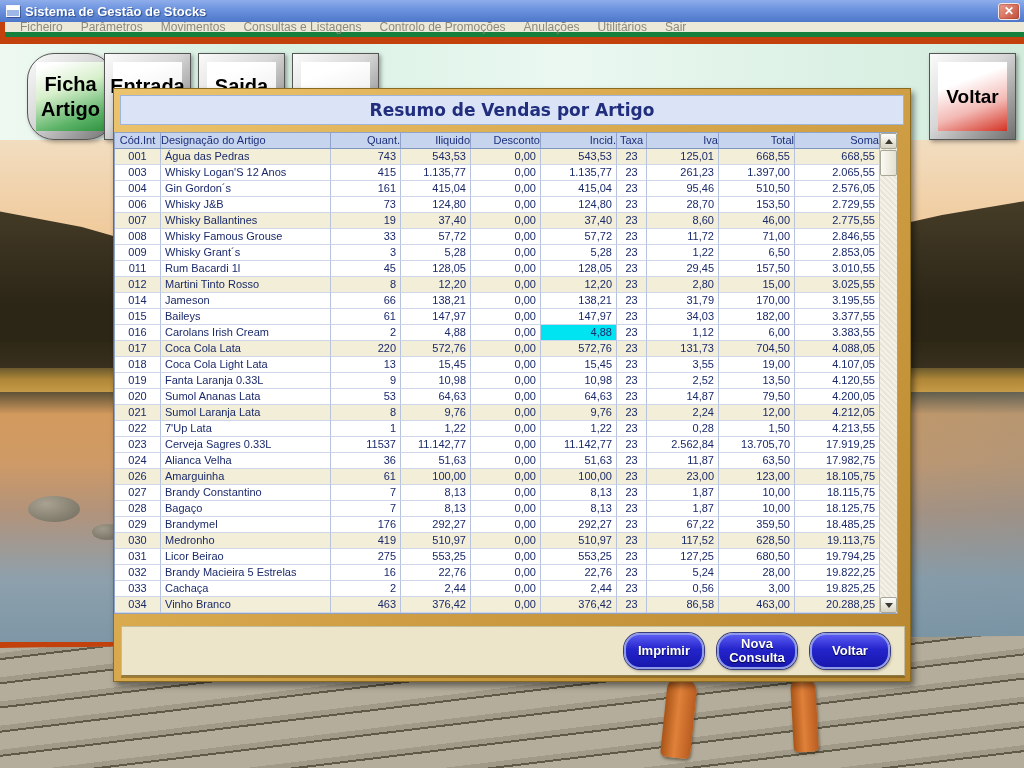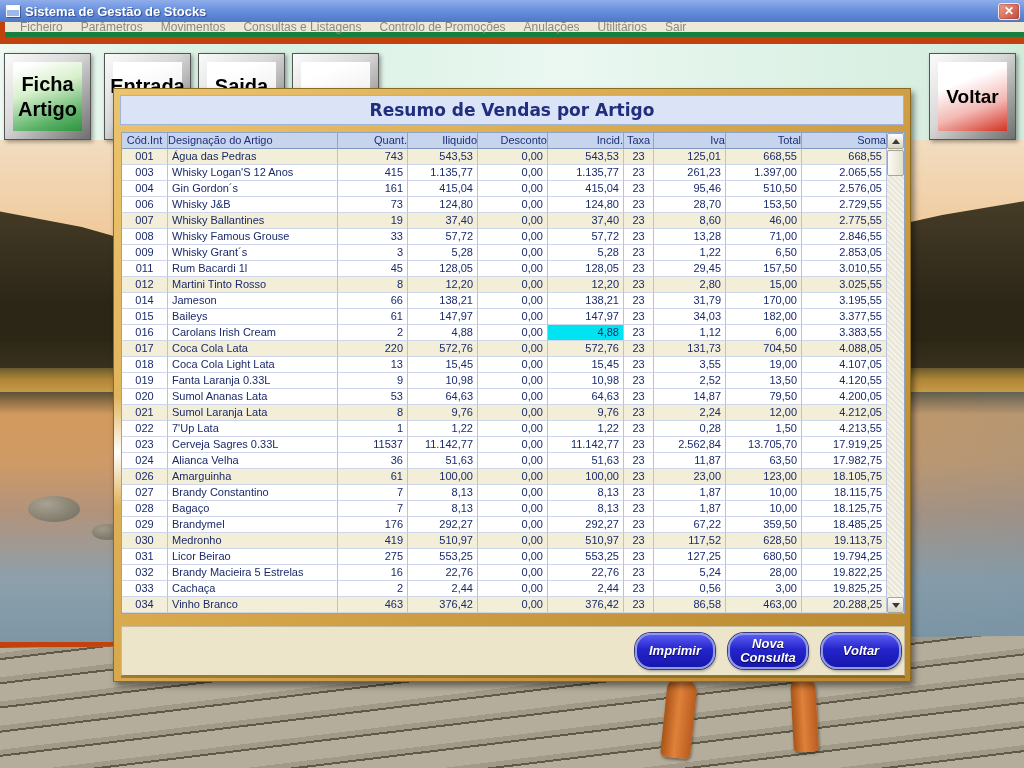--- a/index.html
+++ b/index.html
@@ -61,37 +61,37 @@
   
   .nav-btn { position:absolute; top:9px; width:87px; height:87px; padding:8px;
     background:linear-gradient(135deg,#fbfbfb 0%,#d7d7d7 45%,#6f6f6f 100%);
     border:1px solid #555; box-shadow:2px 2px 4px rgba(0,0,0,.35); }
   .nav-face { width:100%; height:100%; display:flex; align-items:center; justify-content:center;
     text-align:center; font-weight:bold; color:#000; font-size:20px; line-height:25px; }
   .face-green { background:linear-gradient(160deg,#ffffff 8%,#d8f0cc 40%,#5cb368 78%,#2f9340 100%); }
   .face-silver { background:linear-gradient(160deg,#ffffff 20%,#f2f2f2 55%,#c9c9c9 100%);
     align-items:flex-start; padding-top:12px; }
   .face-red { background:linear-gradient(160deg,#ffffff 30%,#f3b9b4 65%,#d33324 100%); font-size:19px; }
-  #btn-ficha { left:4px; }
+  #btn-ficha { left:27px;border-radius:27px; }
   #btn-entrada { left:104px; }
   #btn-saida { left:198px; }
   #btn-blank { left:292px; }
   #btn-voltar-top { left:929px; }
 
   
   .dialog { position:absolute; left:113px; top:44px; width:798px; height:594px;
     background:linear-gradient(135deg,#ecc46e 0%,#d9a94e 40%,#b8862e 100%);
     border:1px solid #8a6a20; box-shadow:3px 4px 6px rgba(0,0,0,.45); }
   .dialog::before { content:""; position:absolute; left:0; top:52%; width:7px; height:110px;
     background:linear-gradient(180deg,rgba(255,255,255,0),#fff 50%,rgba(255,255,255,0)); }
   .dlg-title { position:absolute; left:6px; top:6px; width:784px; height:30px;
     background:#dbe4f7; border:1px solid #9fb4d8; display:flex; align-items:center; justify-content:center;
     color:#202e7d; font-weight:bold; font-size:17px; font-family:"DejaVu Sans",sans-serif; }
 
-  .table-wrap { position:absolute; left:7px; top:43px; width:784px; height:482px;
+  .table-wrap { position:absolute; left:0; top:43px; width:784px; height:482px;
     background:#ffffff; border:1px solid #8fa3c8; }
   .grid { position:absolute; left:0; top:0; width:765px; }
   .hrow, .grow { display:grid; grid-template-columns:46px 170px 70px 70px 70px 76px 30px 72px 76px 85px; }
   .hcell { height:16px; background:#c6d4ee; color:#1c2f7c; font-size:11px; line-height:15px;
     text-align:center; border-right:1px solid #8fa3c8; border-bottom:1px solid #7f96c0;
     overflow:hidden; white-space:nowrap; }
   .cell { height:16px; font-size:11px; line-height:15px; color:#1b2a6b; padding:0 4px;
     border-right:1px solid #b7c3dc; border-bottom:1px solid #cdd6ea; overflow:hidden; white-space:nowrap;
     background:#fff; }
   .grow.band .cell { background:#f2eed8; }
@@ -111,21 +111,21 @@
     border-bottom:5px solid #3a3a30; }
   .tri-down { width:0; height:0; border-left:4px solid transparent; border-right:4px solid transparent;
     border-top:5px solid #3a3a30; }
   .sthumb { position:absolute; left:0; top:17px; width:17px; height:26px;
     background:linear-gradient(90deg,#fbfaf4,#e4e0d0); border:1px solid #a8a695; border-radius:2px; }
 
   
   .dlg-bottom { position:absolute; left:7px; top:537px; width:784px; height:50px;
     background:#ece5c9; border:1px solid #c5bc9c; border-bottom-color:#8a7a4a;
     box-shadow:0 2px 0 rgba(90,70,20,.45); display:flex; align-items:center; justify-content:flex-end;
-    gap:13px; padding-right:3px;font-style:italic; }
+    gap:13px; padding-right:14px; }
   .blue-btn { min-width:80px; height:36px; border-radius:16px;
     background:linear-gradient(180deg,#5a5af2 0%,#2424cc 45%,#1717ad 100%);
     border:2px solid #8c9ae8; box-shadow:0 0 0 1px #3a3a80,1px 2px 3px rgba(0,0,0,.35);
     color:#fff; font-weight:bold; font-size:13px; line-height:14px; text-align:center;
     text-shadow:0 1px 1px #000040; display:flex; align-items:center; justify-content:center;
     padding:0 8px; white-space:pre-line; cursor:pointer; }
 </style>
 </head>
 <body>
 
@@ -257,21 +257,21 @@
                 <div class="cell c9">2.775,55</div>
               </div>
               <div class="grow">
                 <div class="cell c0">008</div>
                 <div class="cell c1">Whisky Famous Grouse</div>
                 <div class="cell c2">33</div>
                 <div class="cell c3">57,72</div>
                 <div class="cell c4">0,00</div>
                 <div class="cell c5">57,72</div>
                 <div class="cell c6">23</div>
-                <div class="cell c7">13,28</div>
+                <div class="cell c7">11,72</div>
                 <div class="cell c8">71,00</div>
                 <div class="cell c9">2.846,55</div>
               </div>
               <div class="grow">
                 <div class="cell c0">009</div>
                 <div class="cell c1">Whisky Grant´s</div>
                 <div class="cell c2">3</div>
                 <div class="cell c3">5,28</div>
                 <div class="cell c4">0,00</div>
                 <div class="cell c5">5,28</div>

